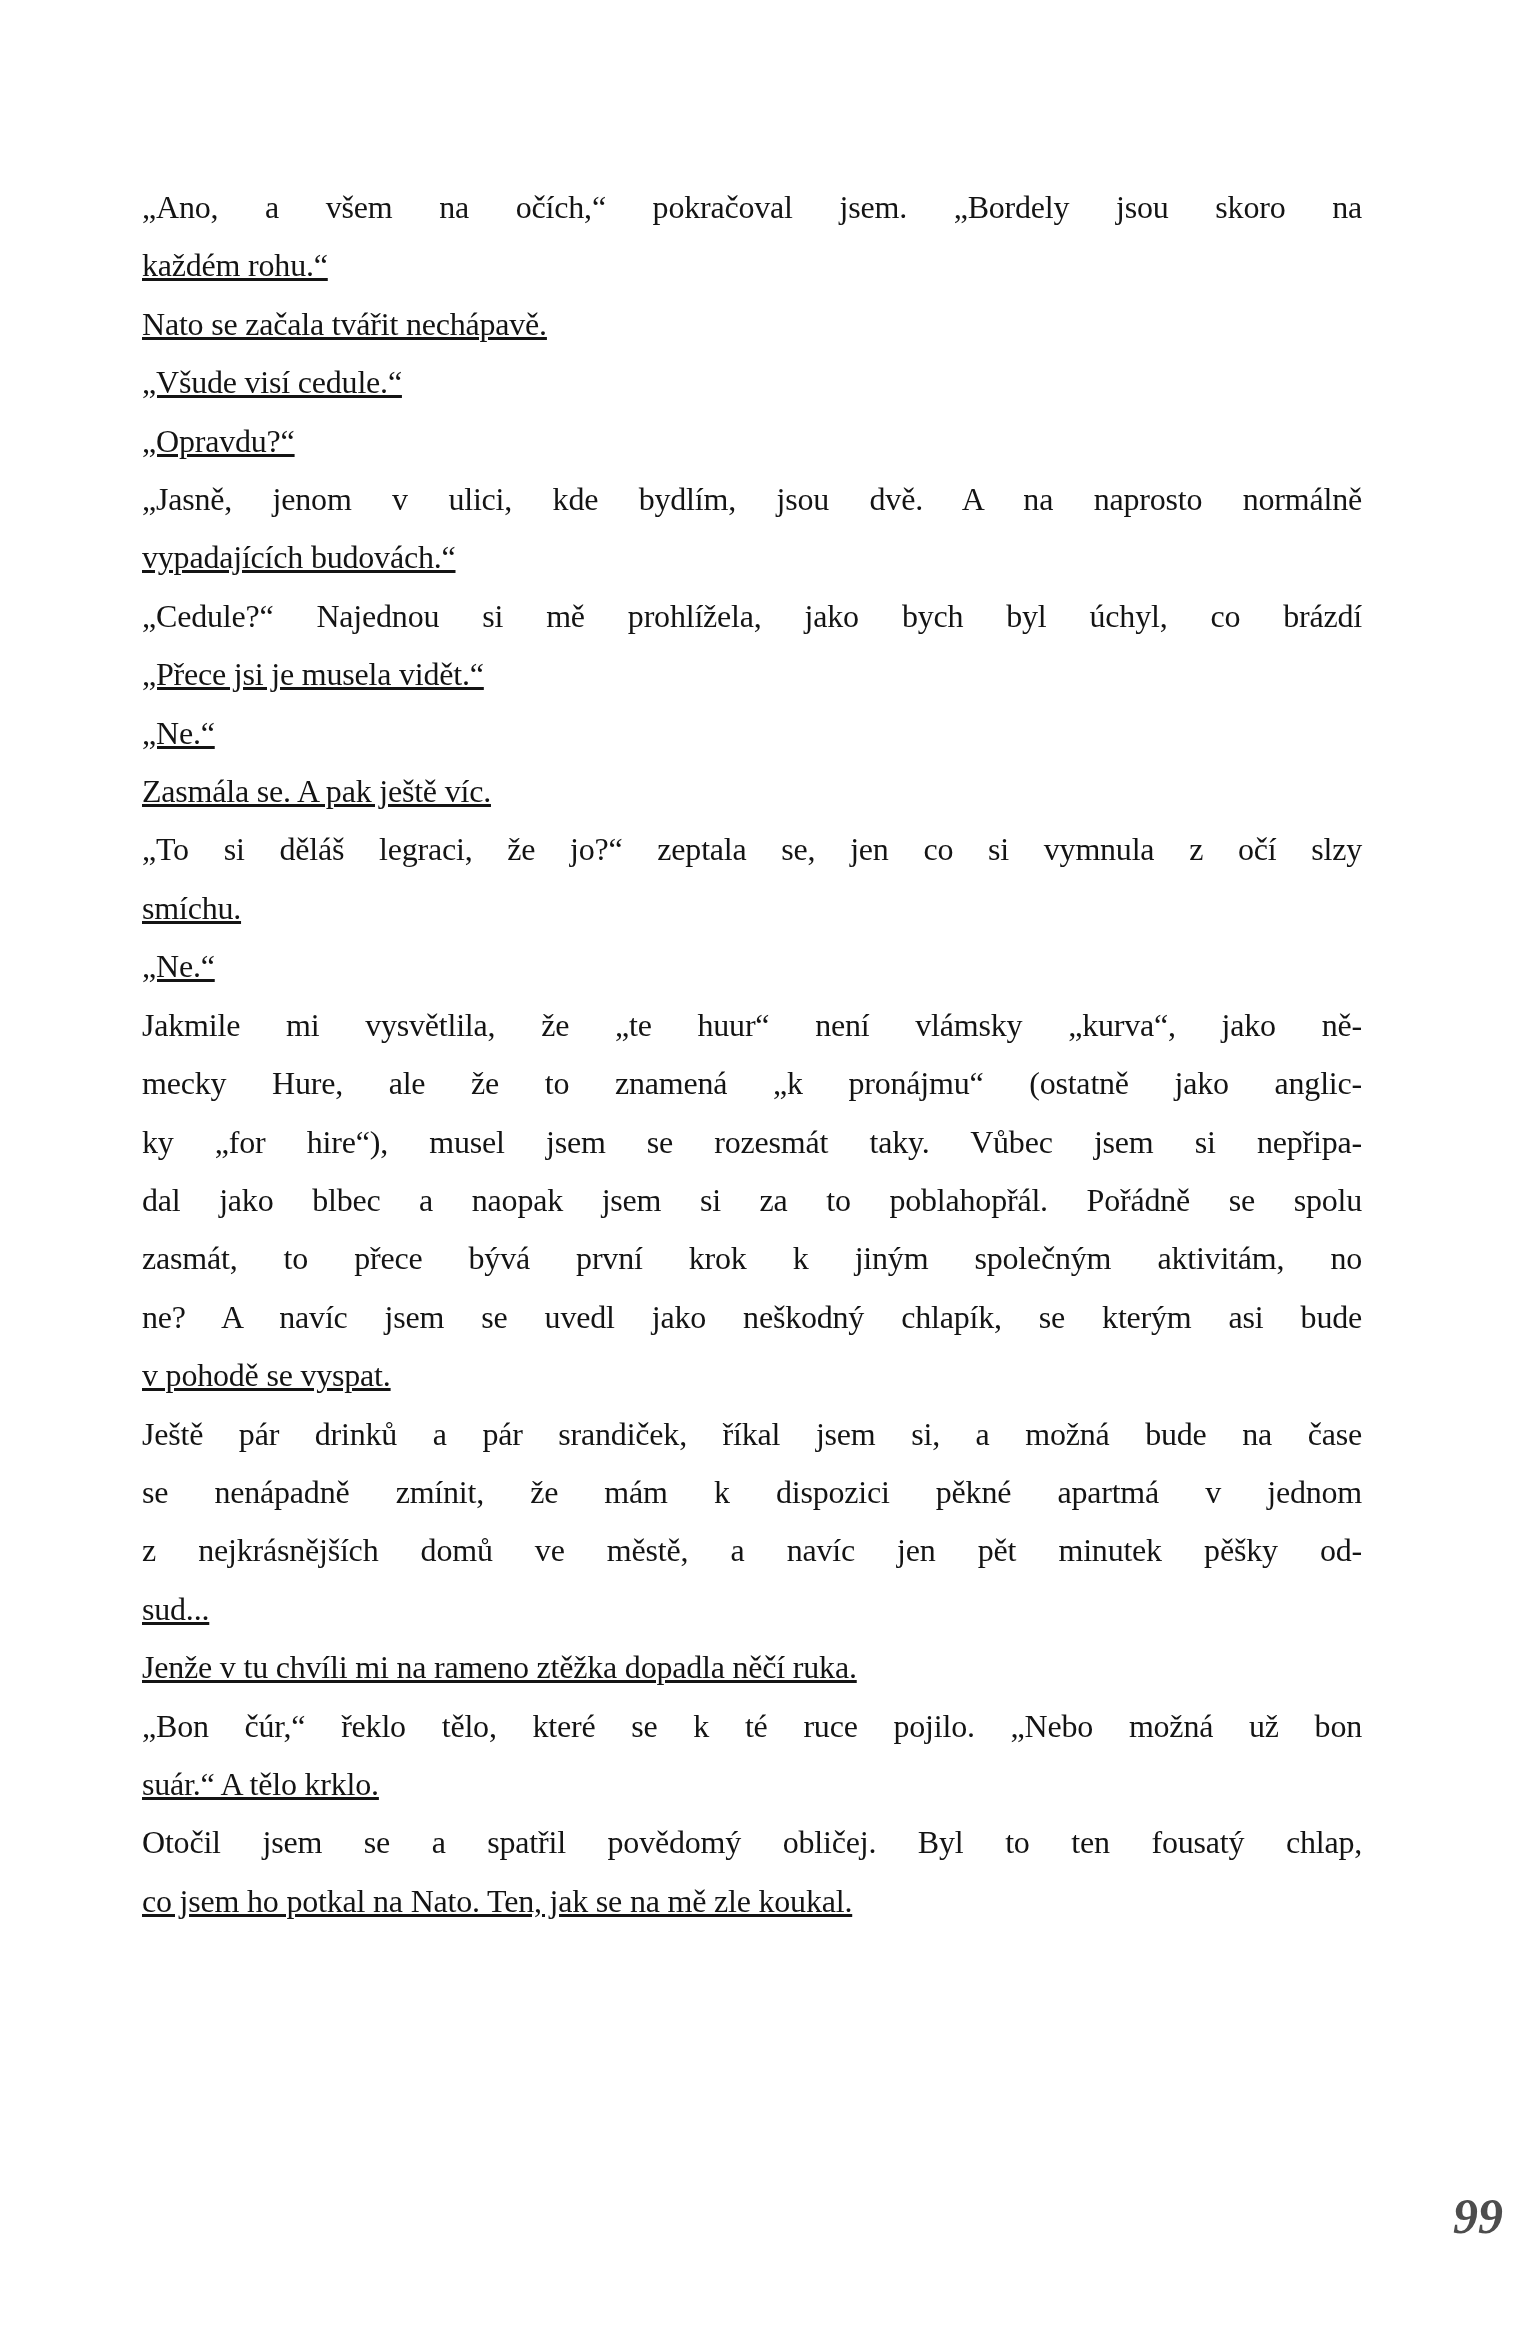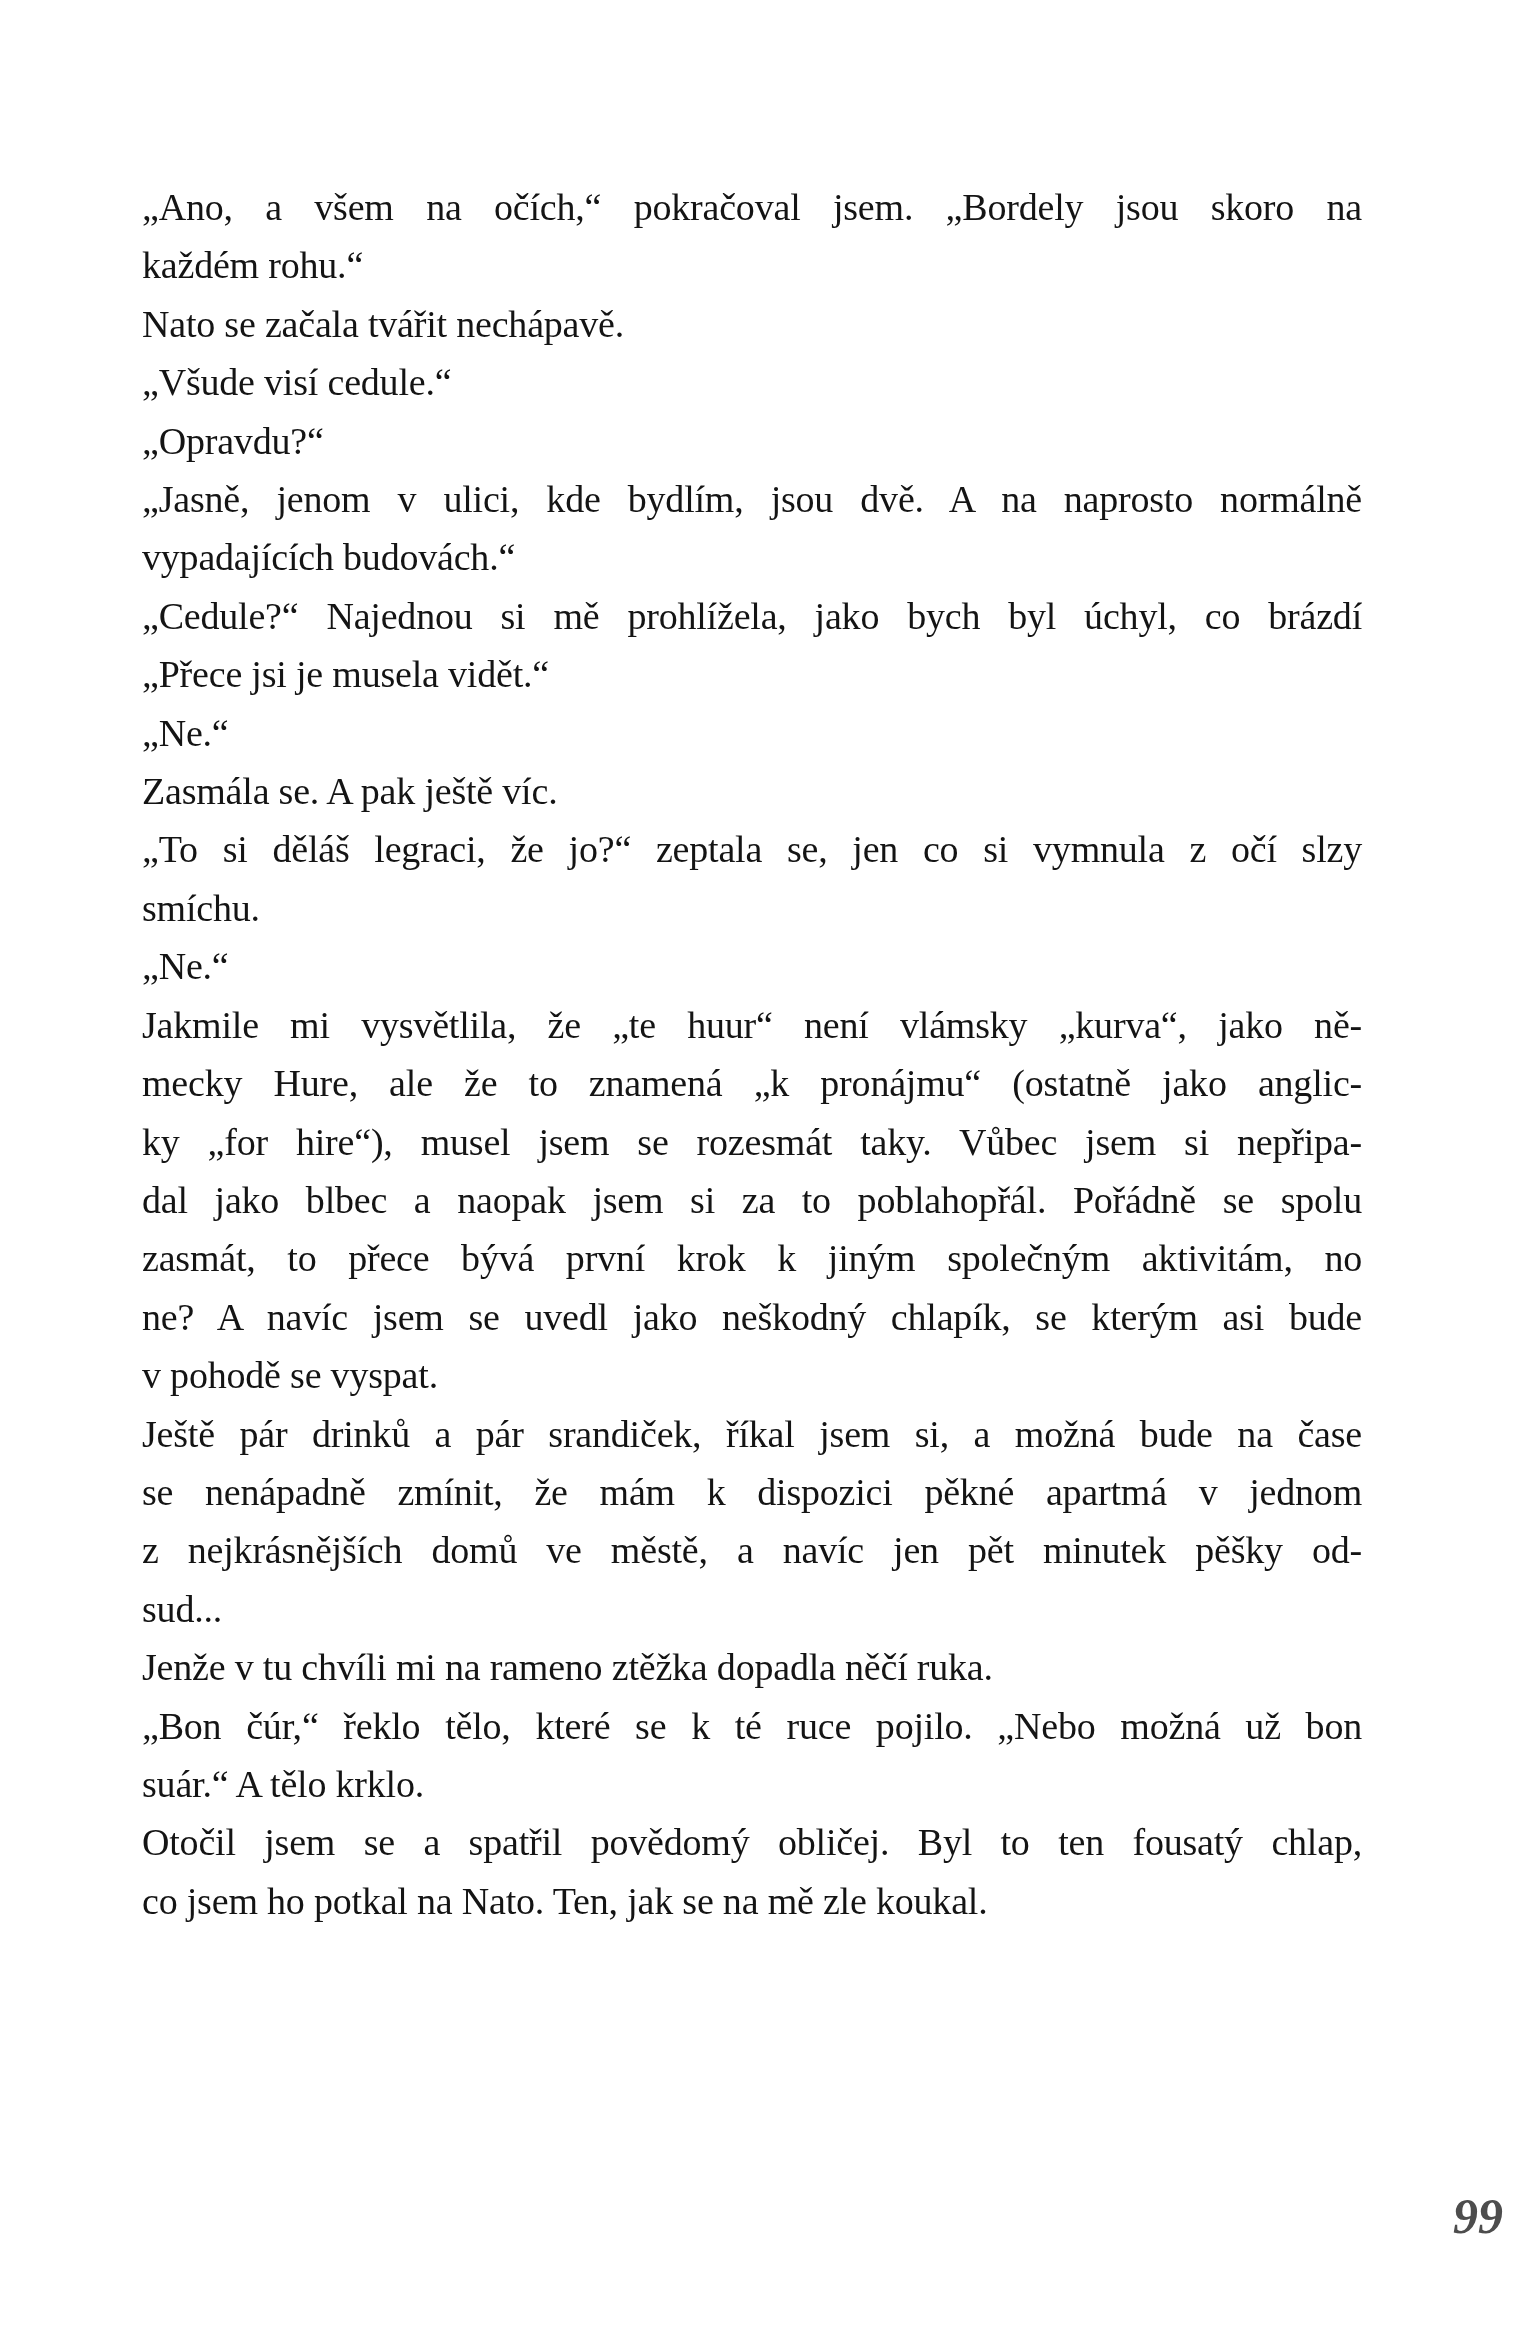--- a/index.html
+++ b/index.html
@@ -21,32 +21,33 @@
     height: 2328px;
     background: var(--page-bg);
     font-family: "Liberation Serif", "DejaVu Serif", serif;
     color: var(--text-color);
   }
   .text-block {
     position: absolute;
     left: 142px;
     top: 178px;
     width: 1220px;
-    font-size: 38px;
+    font-size: 32px;
     line-height: 58.4px;
     letter-spacing: -0.2px;
   }
   .para { margin: 0; }
   .line {
     text-align: justify;
     text-align-last: justify;
     white-space: normal;
   }
   .line.last {
     text-align-last: left;
+    text-decoration: underline;
   }
   .page-number {
     position: absolute;
     top: 2188px;
     left: 0;
     width: 1503px; 
     text-align: right;
     font-size: 50px;
     line-height: 56px;
     font-style: italic;

